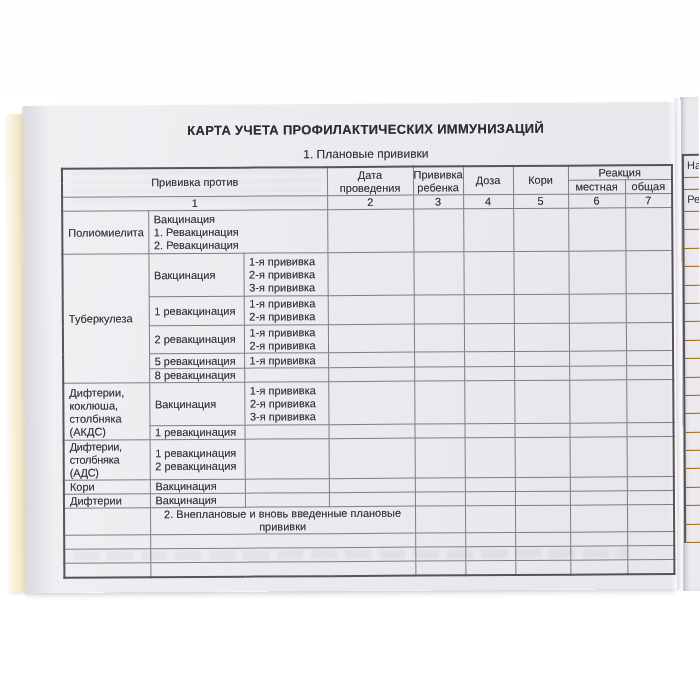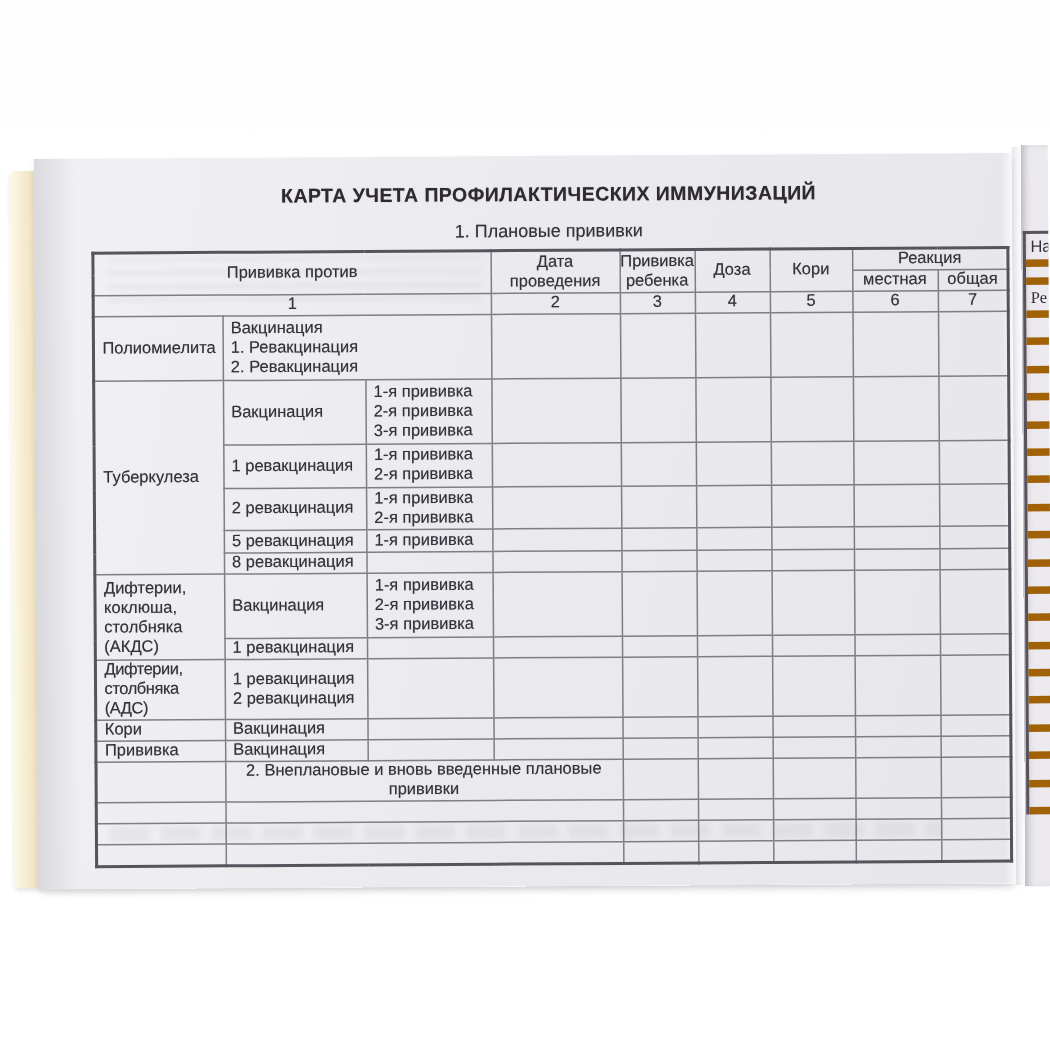--- a/index.html
+++ b/index.html
@@ -20,21 +20,21 @@
     background:linear-gradient(90deg,rgba(150,148,160,.25),rgba(150,148,160,0))}
   .page-main::after{content:"";position:absolute;right:0;top:0;bottom:0;width:7px;
     background:linear-gradient(90deg,rgba(255,255,255,0),rgba(252,252,254,.85))}
 
   .gutter{position:absolute;left:676px;top:100px;width:6px;height:492px;
     background:linear-gradient(90deg,rgba(130,130,145,.18),rgba(252,252,254,.9))}
 
   .page2{position:absolute;left:682px;top:99px;width:18px;height:494px;background:#eceaee;
     box-shadow:inset 4px 0 5px -2px rgba(80,80,95,.35)}
   .p2table{position:absolute;left:1px;right:0;top:57px;border-left:2px solid #57525c;border-top:2px solid #57525c}
-  .p2row{box-sizing:border-box;border-bottom:5px solid #a16207;font-size:11px;line-height:12px;
+  .p2row{box-sizing:border-box;border-bottom:1px solid #a16207;font-size:11px;line-height:12px;
     color:#35313a;padding-left:3px;overflow:hidden;white-space:nowrap;padding-top:3px}
 
   .title{position:absolute;left:62px;top:122px;width:610px;text-align:center;font-weight:bold;
     font-size:13px;color:#2e2a30;letter-spacing:.3px;text-shadow:0 0 .6px rgba(46,42,48,.55)}
   .subtitle{position:absolute;left:62px;top:147px;width:610px;text-align:center;
     font-size:12px;color:#36323a;text-shadow:0 0 .5px rgba(54,50,58,.5)}
 
   table.card{position:absolute;left:62px;top:166px;width:610px;border-collapse:collapse;
     table-layout:fixed;border:2px solid #57525c}
   table.card td{border:1px solid #817c86;font-size:11px;line-height:13px;color:#35313a;
@@ -223,21 +223,21 @@
         <td class="pl">Вакцинация</td>
       <td class="d"></td>
             <td class="d"></td>
             <td class="d"></td>
             <td class="d"></td>
             <td class="d"></td>
             <td class="d"></td>
             <td class="d"></td>
           </tr>
       <tr class="r14">
-        <td class="pl">Прививка</td>
+        <td class="pl">Дифтерии</td>
         <td class="pl">Вакцинация</td>
       <td class="d"></td>
             <td class="d"></td>
             <td class="d"></td>
             <td class="d"></td>
             <td class="d"></td>
             <td class="d"></td>
             <td class="d"></td>
           </tr>
 
@@ -281,21 +281,21 @@
       </table>
 
     <div class="ghostB"></div>
 
     <div class="gutter"></div>
 
     <div class="page2">
       <div class="p2table" id="p2rows">
           <div class="p2row" style="height: 22px;">На</div>
           <div class="p2row" style="height: 12px;"></div>
-          <div class="p2row" style="height: 22px; font-family: Liberation Serif, serif;">Ре</div>
+          <div class="p2row" style="height: 22px;">Ре</div>
           <div class="p2row" style="height: 18.4px;"></div>
           <div class="p2row" style="height: 18.4px;"></div>
           <div class="p2row" style="height: 18.4px;"></div>
           <div class="p2row" style="height: 18.4px;"></div>
           <div class="p2row" style="height: 18.4px;"></div>
           <div class="p2row" style="height: 18.4px;"></div>
           <div class="p2row" style="height: 18.4px;"></div>
           <div class="p2row" style="height: 18.4px;"></div>
           <div class="p2row" style="height: 18.4px;"></div>
           <div class="p2row" style="height: 18.4px;"></div>

